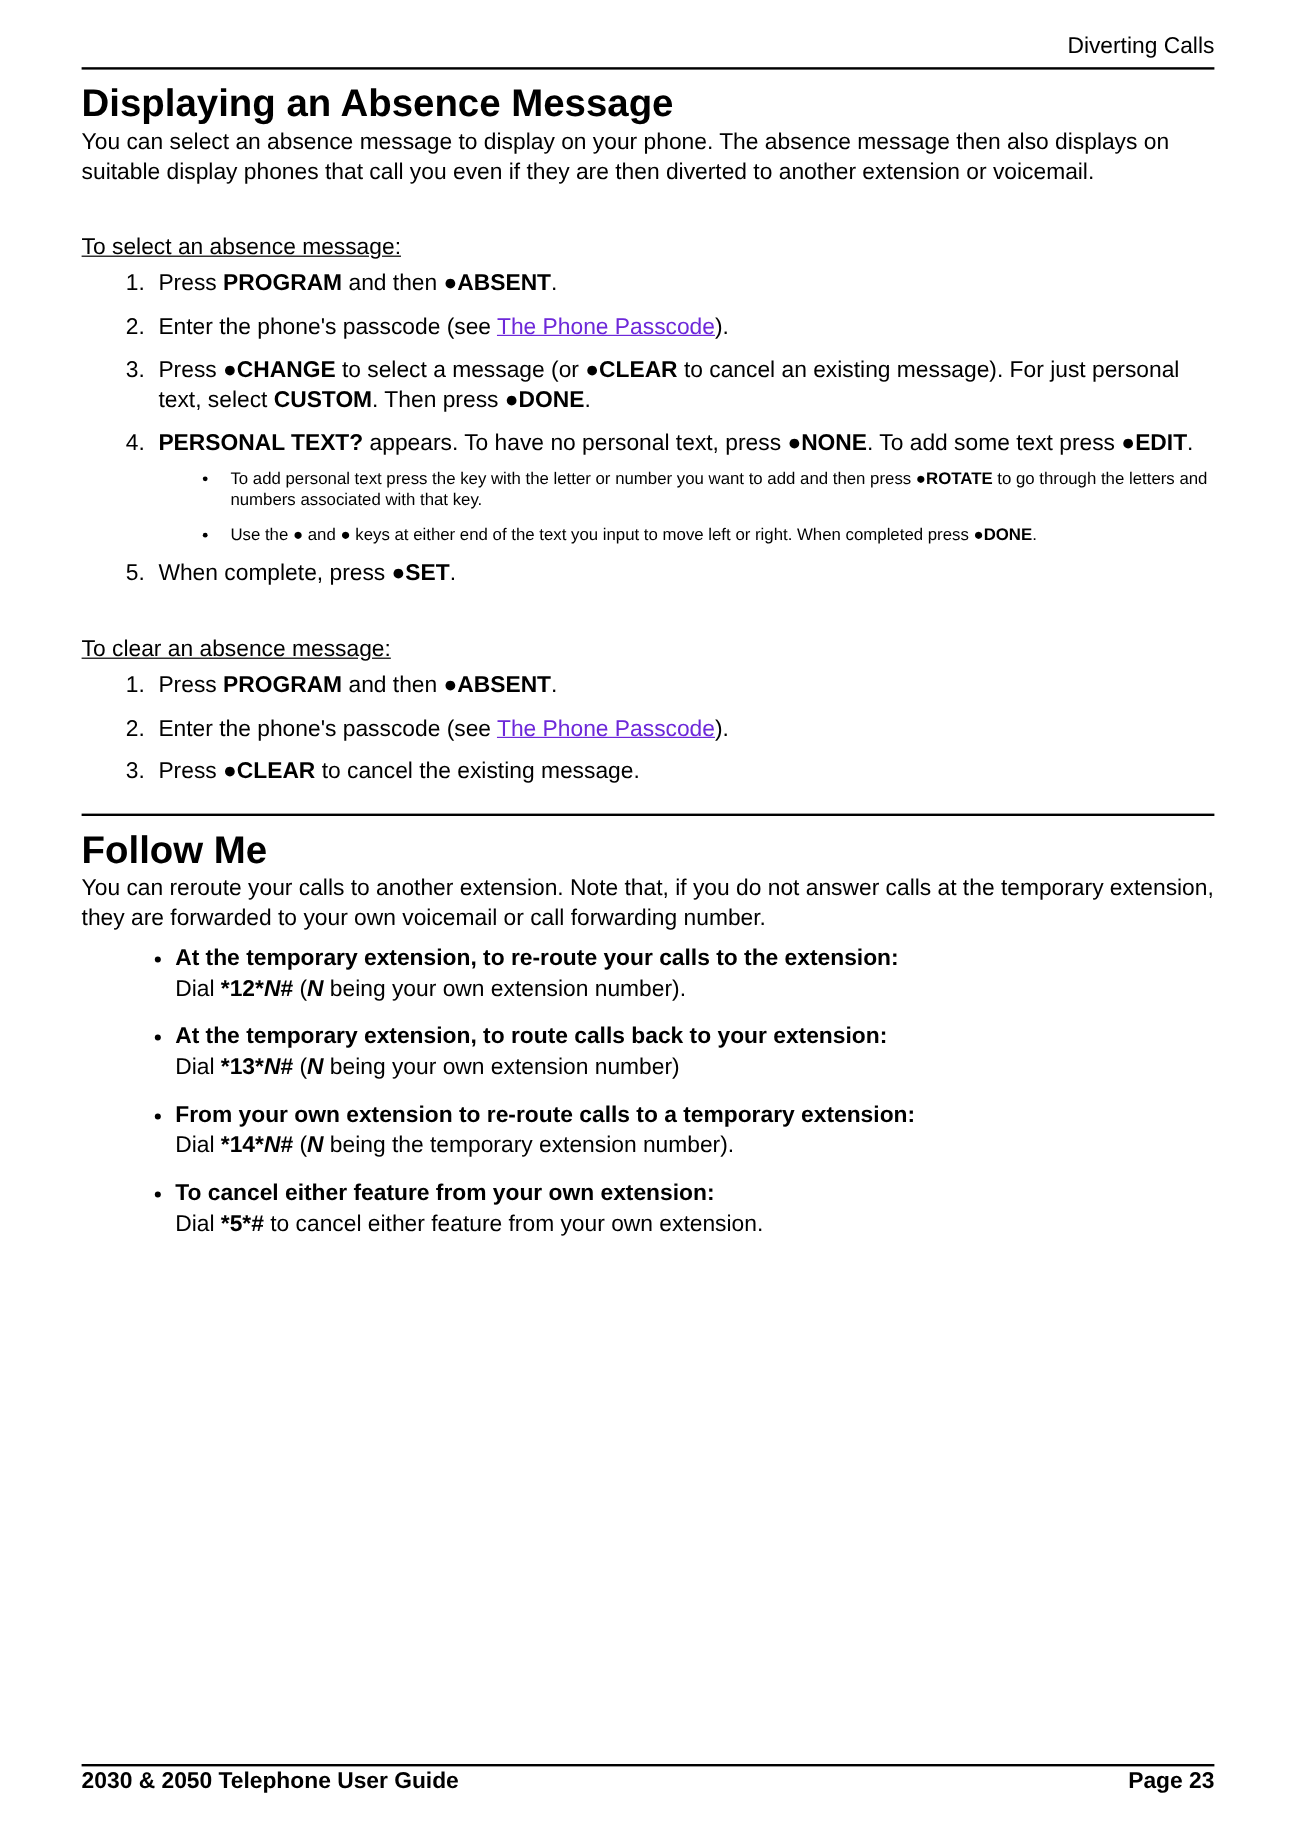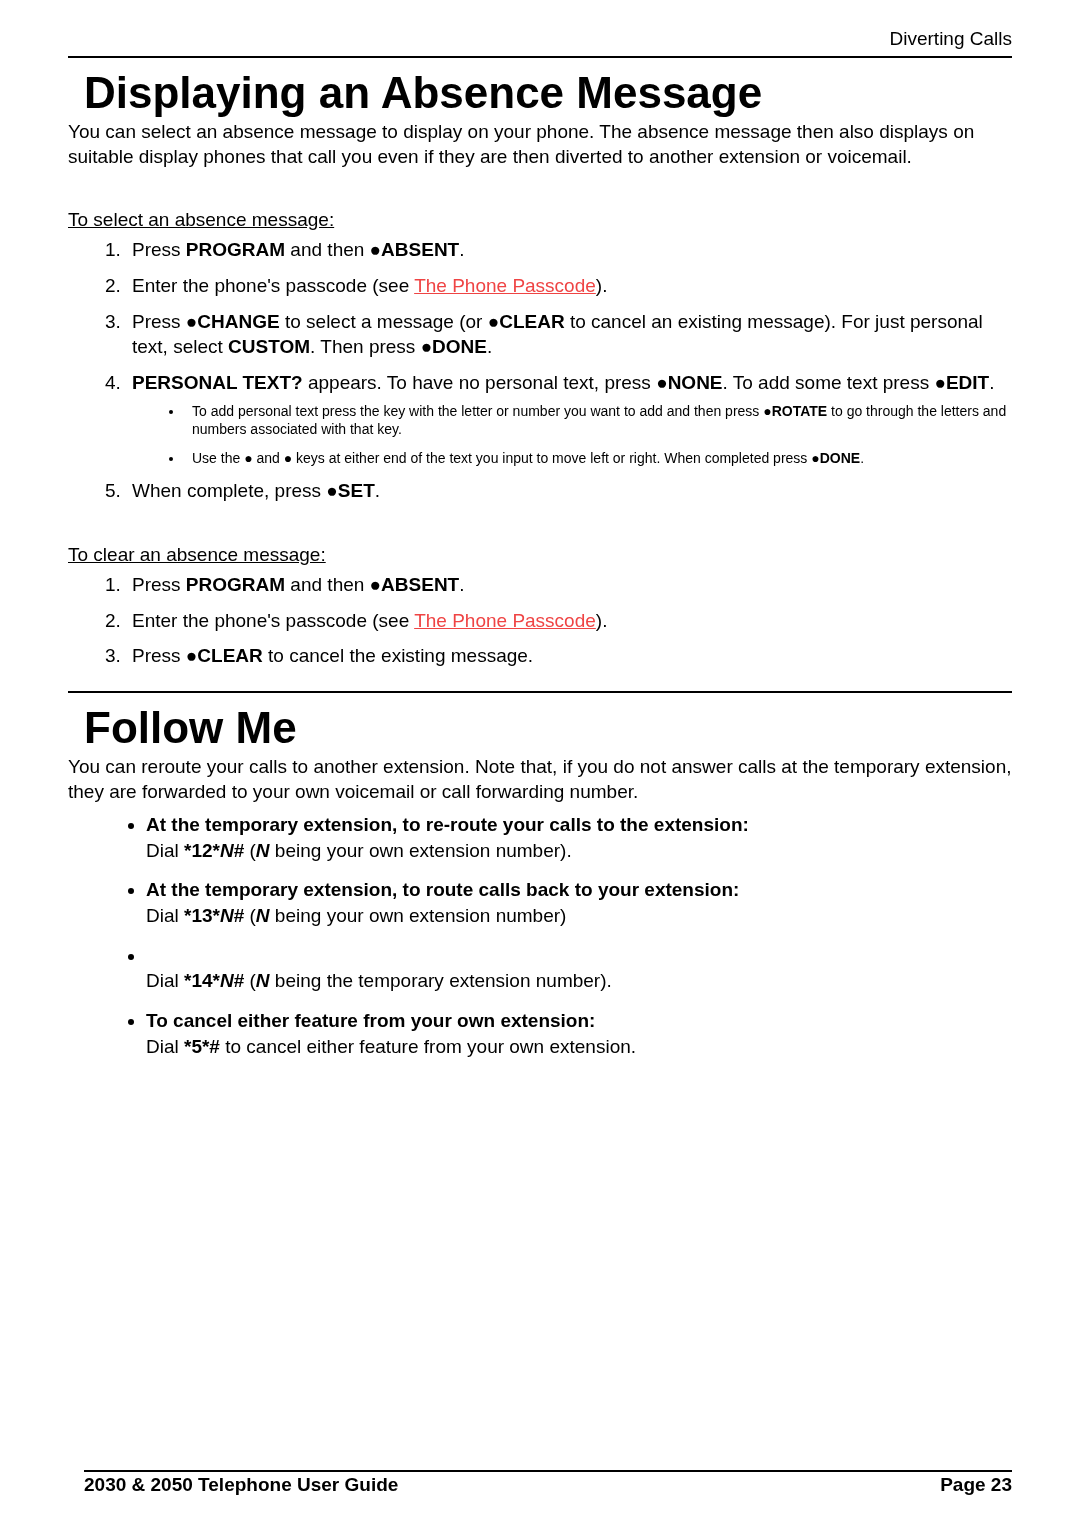--- a/index.html
+++ b/index.html
@@ -17,23 +17,23 @@
   .top-header {
     text-align: right;
     font-size: 19px;
     padding-bottom: 2px;
   }
   .top-rule {
     border-top: 2.5px solid #000;
     margin-top: 4px;
   }
   h1 {
-    font-size: 44px;
+    font-size: 32px;
     font-weight: bold;
-    margin: 10px 0 2px 16px;
+    margin: 10px 0 2px 0;
   }
   .intro {
     font-size: 19px;
     line-height: 1.3;
     margin: 0 0 40px 0;
   }
   .subhead {
     font-size: 19px;
     font-weight: normal;
     text-decoration: underline;
@@ -63,29 +63,29 @@
   ul.follow {
     font-size: 19px;
     line-height: 1.35;
     margin: 8px 0 0 0;
     padding-left: 78px;
     list-style-type: disc;
   }
   ul.follow > li {
     margin-bottom: 14px;
   }
-  a.link { color: #ef4444; text-decoration: underline; }
+  a.link { color: #6d28d9; text-decoration: underline; }
   hr.section-rule {
     border: none;
     border-top: 2.5px solid #000;
     margin: 22px 0 4px 0;
   }
   .footer {
     position: absolute;
-    left: 84px;
+    left: 68px;
     right: 68px;
     bottom: 32px;
     font-size: 19px;
   }
   .footer-rule {
     border-top: 2.5px solid #000;
     margin-bottom: 2px;
   }
   .footer-row {
     display: flex;
@@ -153,21 +153,21 @@
   <ul class="follow">
     <li>
       <b>At the temporary extension, to re-route your calls to the extension:</b><br>
       <span>Dial </span><b>*12*</b><span class="bi">N</span><b>#</b><span> (</span><span class="bi">N</span><span> being your own extension number).</span>
     </li>
     <li>
       <b>At the temporary extension, to route calls back to your extension:</b><br>
       <span>Dial </span><b>*13*</b><span class="bi">N</span><b>#</b><span> (</span><span class="bi">N</span><span> being your own extension number)</span>
     </li>
     <li>
-      <br>
+      <b>From your own extension to re-route calls to a temporary extension:</b><br>
       <span>Dial </span><b>*14*</b><span class="bi">N</span><b>#</b><span> (</span><span class="bi">N</span><span> being the temporary extension number).</span>
     </li>
     <li>
       <b>To cancel either feature from your own extension:</b><br>
       <span>Dial </span><b>*5*#</b><span> to cancel either feature from your own extension.</span>
     </li>
   </ul>
 </div>
 
 <div class="footer">

